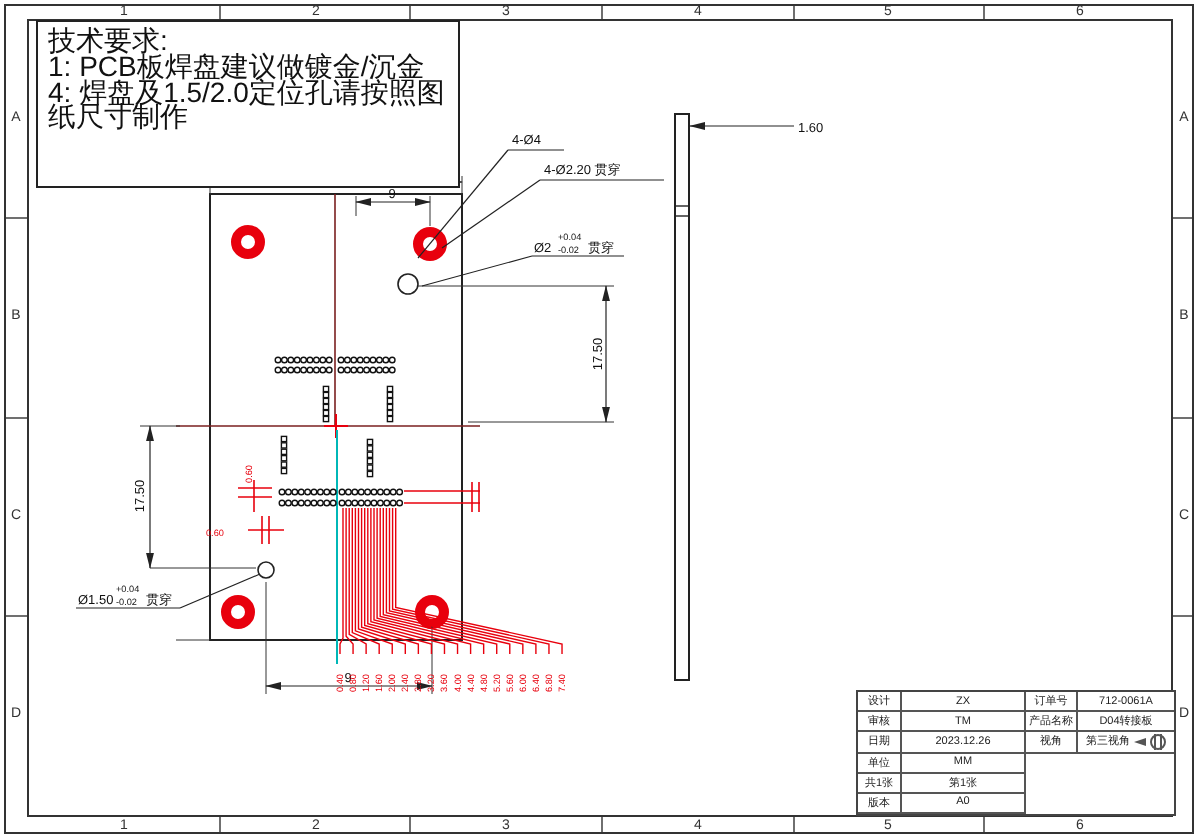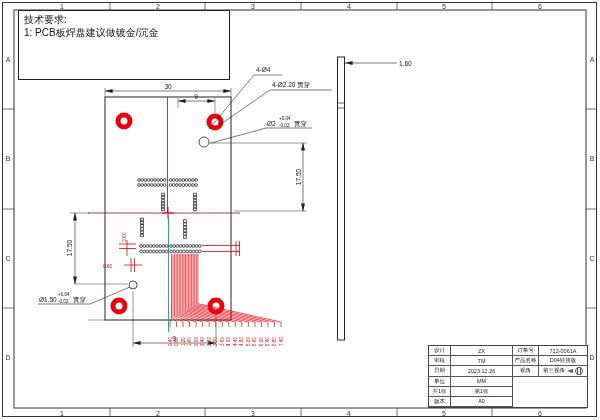--- a/index.html
+++ b/index.html
@@ -4,23 +4,23 @@
 <style>
   html,body{margin:0;padding:0;background:#888;}
   .sheet{position:relative;width:600px;height:420px;background:#ffffff;overflow:hidden;
          font-family:"Liberation Sans",sans-serif;}
   svg text{font-family:"Liberation Sans",sans-serif;}
   .dim{font-size:6.5px;fill:#111;}
   .dimsmall{font-size:4.6px;fill:#111;}
   .reddim{font-size:4.6px;fill:#e8000d;}
   .pad{fill:#ffffff;stroke:#111;stroke-width:0.7;}
   .zl{position:absolute;font-size:7px;color:#333;transform:translate(-50%,-50%);}
-  .techbox{position:absolute;left:18px;top:10px;width:212px;height:70px;
+  .techbox{position:absolute;left:18px;top:10px;width:212px;height:84px;
            border:1px solid #222;background:#fff;box-sizing:border-box;
-           padding:3px 5px;font-size:10px;color:#111;line-height:12.8px;}
+           padding:3px 5px;font-size:14px;color:#111;line-height:12.8px;}
   .titleblock{position:absolute;left:428px;top:345px;width:160px;height:63px;
               border:1px solid #444;box-sizing:border-box;display:grid;
               grid-template-columns:22px 62px 26px 48px;
               grid-template-rows:repeat(6,1fr);background:#fff;}
   .tb-cell{border-right:1px solid #555;border-bottom:1px solid #555;
            display:flex;align-items:center;justify-content:center;
            font-size:5.5px;color:#222;overflow:hidden;white-space:nowrap;gap:2px;}
   .tb-cell.last-col{border-right:none;}
   .tb-merged{grid-column:3/5;grid-row:4/7;border-bottom:none;border-right:none;}
   .proj-cone{width:0;height:0;border-top:2.5px solid transparent;
@@ -292,20 +292,21 @@
         <text x="275.98" y="346" class="reddim" text-anchor="start" transform="rotate(-90 275.98 346)">6.80</text>
         <path d="M197.85,254 V303.7 L281.01,322 V327" fill="none" stroke="#e8000d" stroke-width="0.7"></path>
         <text x="282.51" y="346" class="reddim" text-anchor="start" transform="rotate(-90 282.51 346)">7.40</text>
       </g>
 </svg>
 
 <div class="techbox">
   <div>技术要求:</div>
   <div id="tech-lines">
         <div>1: PCB板焊盘建议做镀金/沉金</div>
+        <div>4: 焊盘及1.5/2.0定位孔请按照图纸尺寸制作</div>
       </div>
 </div>
 
 <div id="zones">
       <span class="zl" style="left: 62px; top: 5.5px;">1</span>
       <span class="zl" style="left: 62px; top: 412.5px;">1</span>
       <span class="zl" style="left: 158px; top: 5.5px;">2</span>
       <span class="zl" style="left: 158px; top: 412.5px;">2</span>
       <span class="zl" style="left: 253px; top: 5.5px;">3</span>
       <span class="zl" style="left: 253px; top: 412.5px;">3</span>

